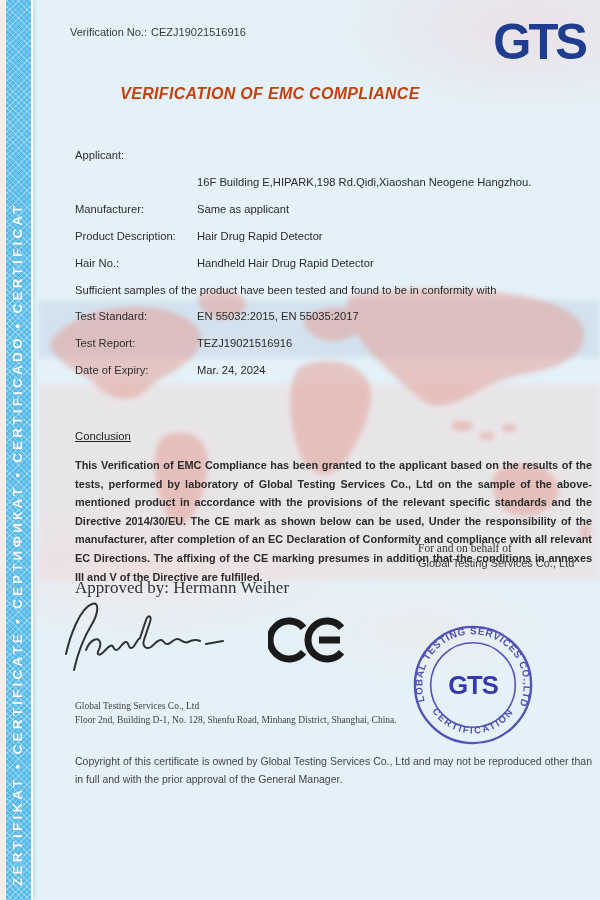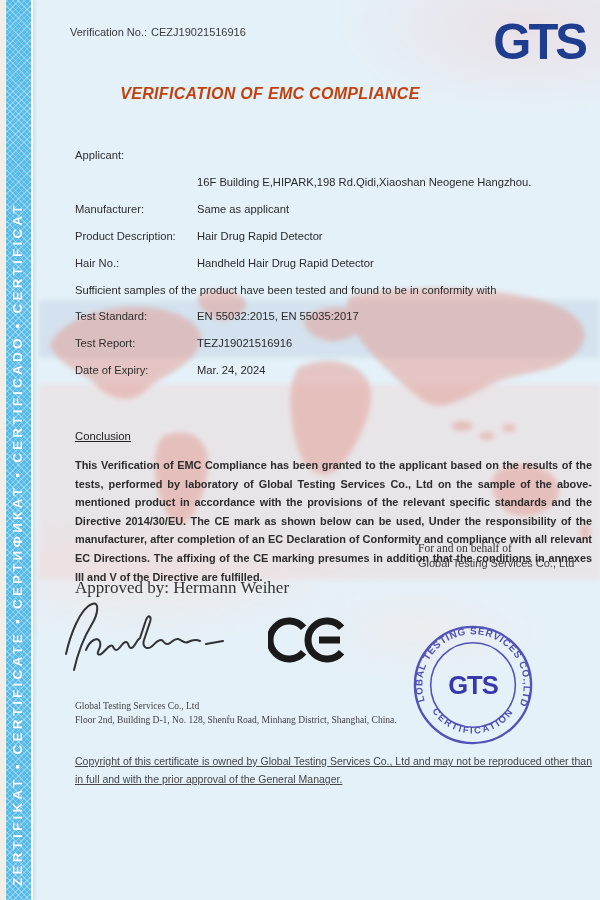--- a/index.html
+++ b/index.html
@@ -52,21 +52,21 @@
   .c-head{font-size:11.3px;text-decoration:underline;margin-bottom:14px;color:#222;}
   .c-body{font-size:10.9px;line-height:18.6px;text-align:justify;color:#2c2c2c;font-weight:bold;}
   .approved{left:75px;top:578px;font-family:"Liberation Serif",serif;font-size:17px;color:#333;}
   .behalf{left:418px;top:542px;}
   .behalf-1{font-family:"Liberation Serif",serif;font-size:11.5px;color:#333;}
   .behalf-2{font-size:11px;color:#3a3a3a;margin-top:3px;}
   .sig{left:56px;top:592px;}
   .ce{left:268px;top:612px;}
   .stamp{left:410px;top:622px;}
   .footer{left:75px;top:699px;font-family:"Liberation Serif",serif;font-size:9.5px;line-height:14px;color:#3f3f3f;}
-  .copyright{left:75px;top:752px;width:517px;font-size:10.5px;line-height:18px;text-align:justify;color:#454545;text-decoration:underline;}
+  .copyright{left:75px;top:752px;width:517px;font-size:10.5px;line-height:18px;text-align:justify;color:#454545;}
   .map{left:38px;top:284px;pointer-events:none;}
 </style>
 </head>
 <body>
 
 <div class="abs edge-strip"></div>
 <div class="abs side-band"></div>
 <div class="side-text">ZERTIFIKAT ▪ CERTIFICATE ▪ СЕРТИФИКАТ ▪ CERTIFICADO ▪ CERTIFICAT</div>
 
 <svg class="abs map" width="562" height="306" viewBox="0 0 562 306">

